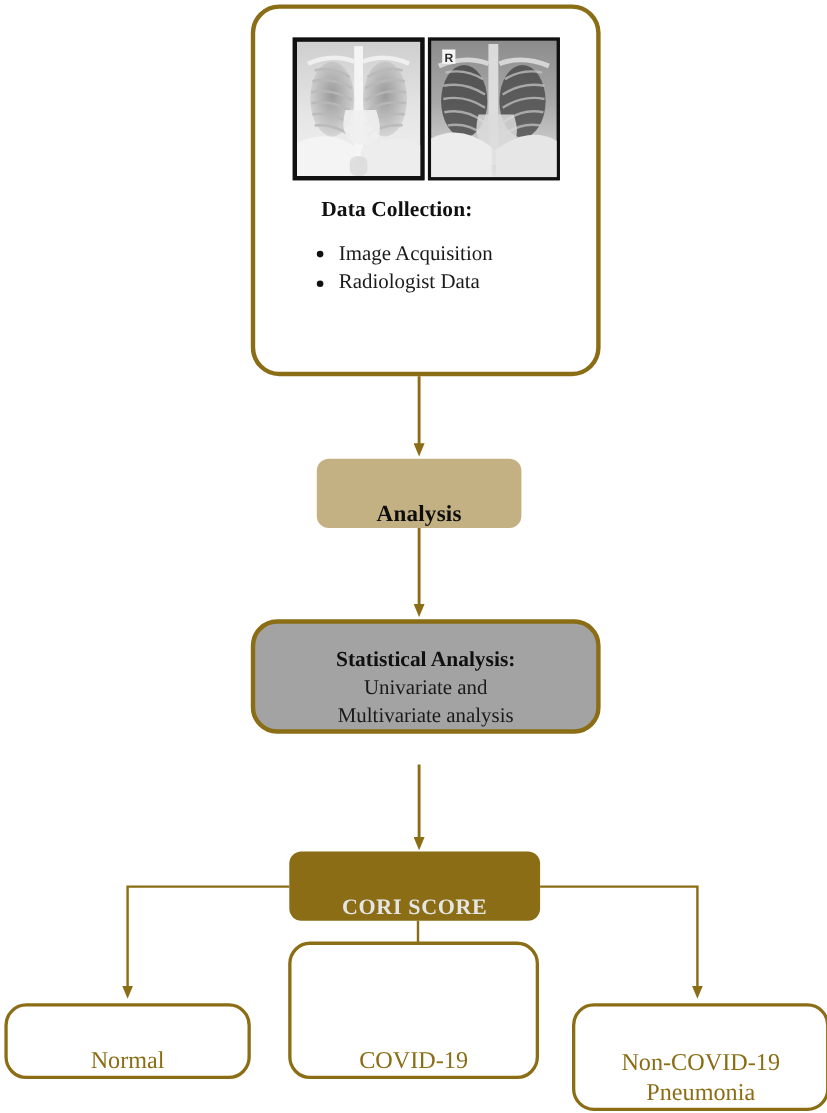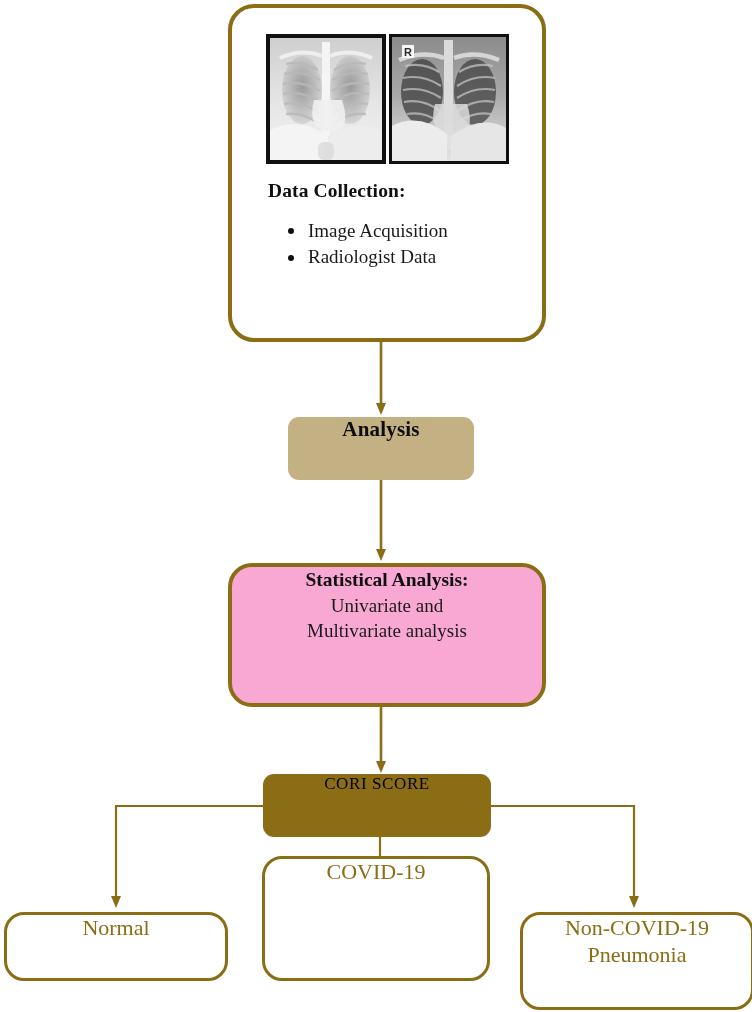--- a/index.html
+++ b/index.html
@@ -26,21 +26,21 @@
     pointer-events: none;
   }
 
   
   .node {
     position: absolute;
     box-sizing: border-box;
     display: flex;
     flex-direction: column;
     align-items: center;
-    justify-content: flex-start;
+    justify-content: flex-end;
   }
 
   .node-data-collection {
     left: 228px;
     top: 4px;
     width: 318px;
     height: 338px;
     border: 4px solid #8a6d14;
     border-radius: 26px;
     background: #ffffff;
@@ -66,20 +66,21 @@
     width: 100%;
     padding-left: 36px;
     box-sizing: border-box;
   }
   .dc-title {
     font-weight: bold;
     font-size: 19.5px;
     color: #101010;
     letter-spacing: .1px;
     margin-bottom: 1px;
+    margin-left: 24px;
   }
   .dc-list {
     margin: 16px;
     padding: 0;
     list-style: none;
   }
   .dc-list li {
     font-size: 19px;
     color: #1a1a1a;
     line-height: 1.39;
@@ -110,24 +111,24 @@
     font-weight: bold;
     font-size: 21px;
     color: #0d0d0d;
     letter-spacing: .2px;
   }
 
   .node-stats {
     left: 228px;
     top: 563px;
     width: 318px;
-    height: 144px;
+    height: 104px;
     border: 4px solid #8a6d14;
     border-radius: 24px;
-    background: #f9a8d4;
+    background: #a3a3a3;
     text-align: center;
   }
   .node-stats .stats-title {
     font-weight: bold;
     font-size: 19.5px;
     color: #101010;
     line-height: 1.32;
   }
   .node-stats .stats-line {
     font-size: 19px;
@@ -137,23 +138,23 @@
 
   .node-cori {
     left: 263px;
     top: 774px;
     width: 228px;
     height: 63px;
     border-radius: 11px;
     background: #8a6d14;
   }
   .node-cori .label {
-    font-weight: normal;
-    font-size: 17px;
-    color: #000000;
+    font-weight: bold;
+    font-size: 20px;
+    color: #e5e5e5;
     letter-spacing: .6px;
   }
 
   .leaf {
     border: 3.5px solid #8a6d14;
     border-radius: 20px;
     background: #ffffff;
     text-align: center;
   }
   .leaf .label {

